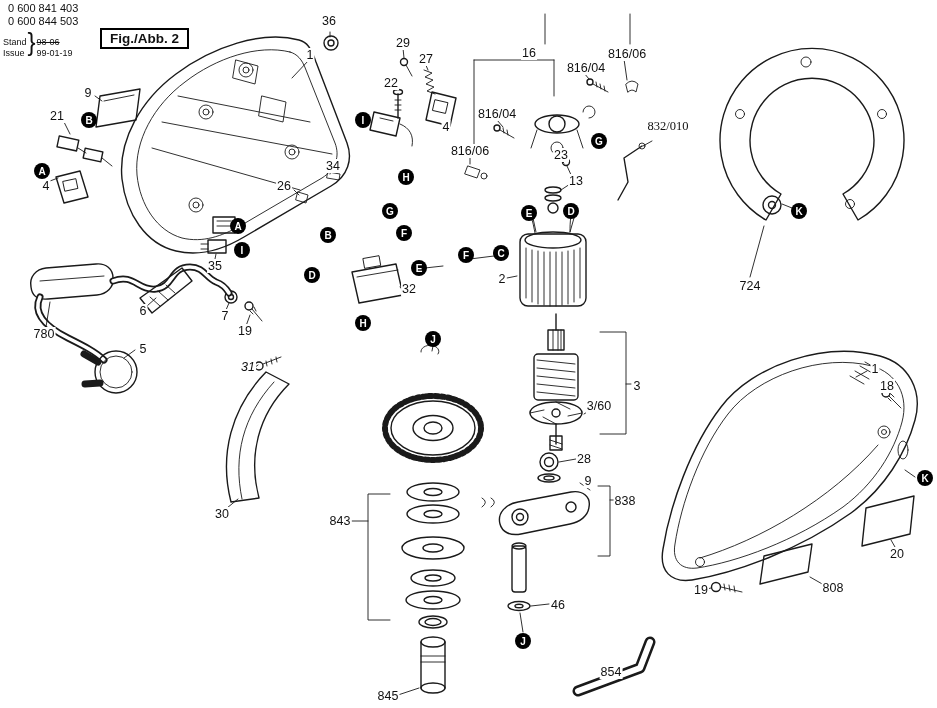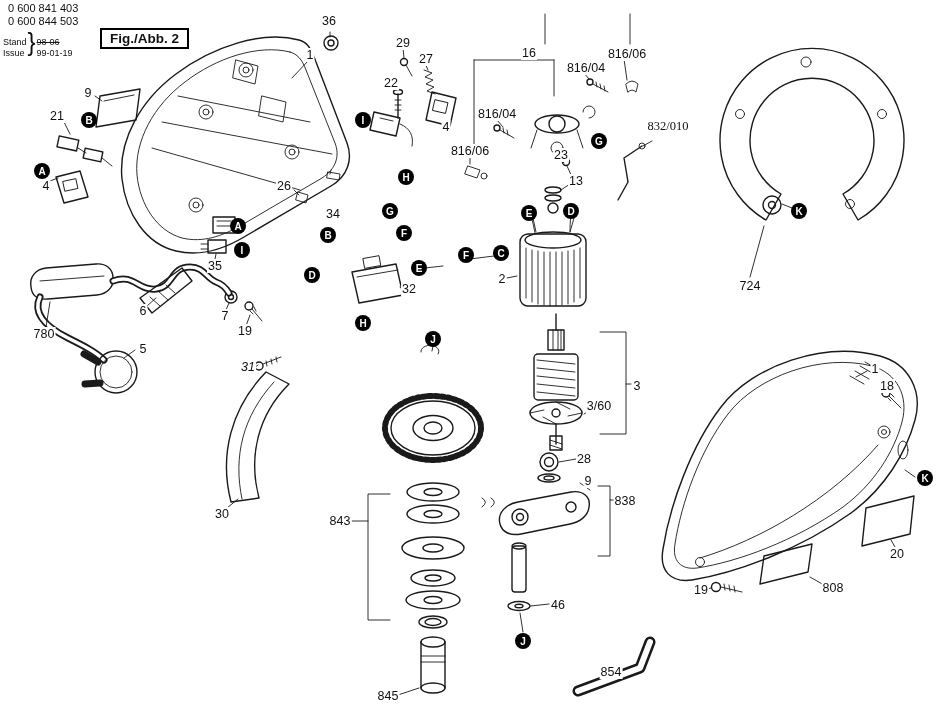--- a/index.html
+++ b/index.html
@@ -339,21 +339,21 @@
       <span class="co" style="left: 586px; top: 68px;">816/04</span>
       <span class="co" style="left: 627px; top: 54px;">816/06</span>
       <span class="co" style="left: 497px; top: 114px;">816/04</span>
       <span class="co" style="left: 470px; top: 151px;">816/06</span>
       <span class="co" style="left: 668px; top: 126px; font-family: Liberation Serif, serif;">832/010</span>
       <span class="co" style="left: 561px; top: 155px;">23</span>
       <span class="co" style="left: 576px; top: 181px;">13</span>
       <span class="co" style="left: 88px; top: 93px;">9</span>
       <span class="co" style="left: 57px; top: 116px;">21</span>
       <span class="co" style="left: 46px; top: 186px;">4</span>
-      <span class="co" style="left: 333px; top: 166px; margin-top: 48px;">34</span>
+      <span class="co" style="left: 333px; top: 166px;">34</span>
       <span class="co" style="left: 284px; top: 186px;">26</span>
       <span class="co" style="left: 215px; top: 266px;">35</span>
       <span class="co" style="left: 143px; top: 311px;">6</span>
       <span class="co" style="left: 225px; top: 316px;">7</span>
       <span class="co" style="left: 245px; top: 331px;">19</span>
       <span class="co" style="left: 44px; top: 334px;">780</span>
       <span class="co" style="left: 143px; top: 349px;">5</span>
       <span class="co" style="left: 248px; top: 367px; font-style: italic;">31</span>
       <span class="co" style="left: 222px; top: 514px;">30</span>
       <span class="co" style="left: 409px; top: 289px;">32</span>

